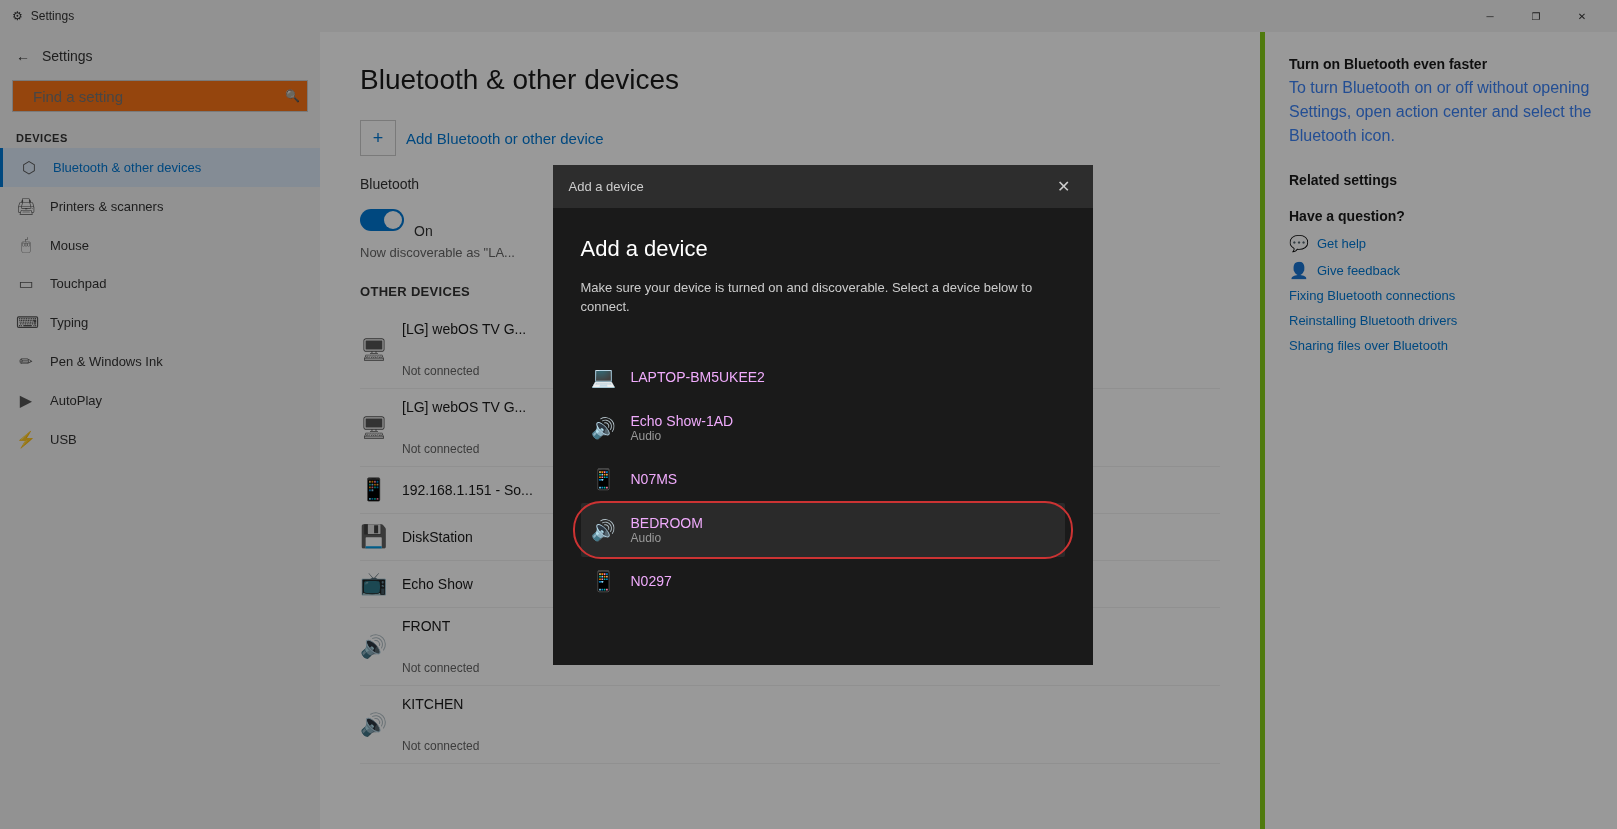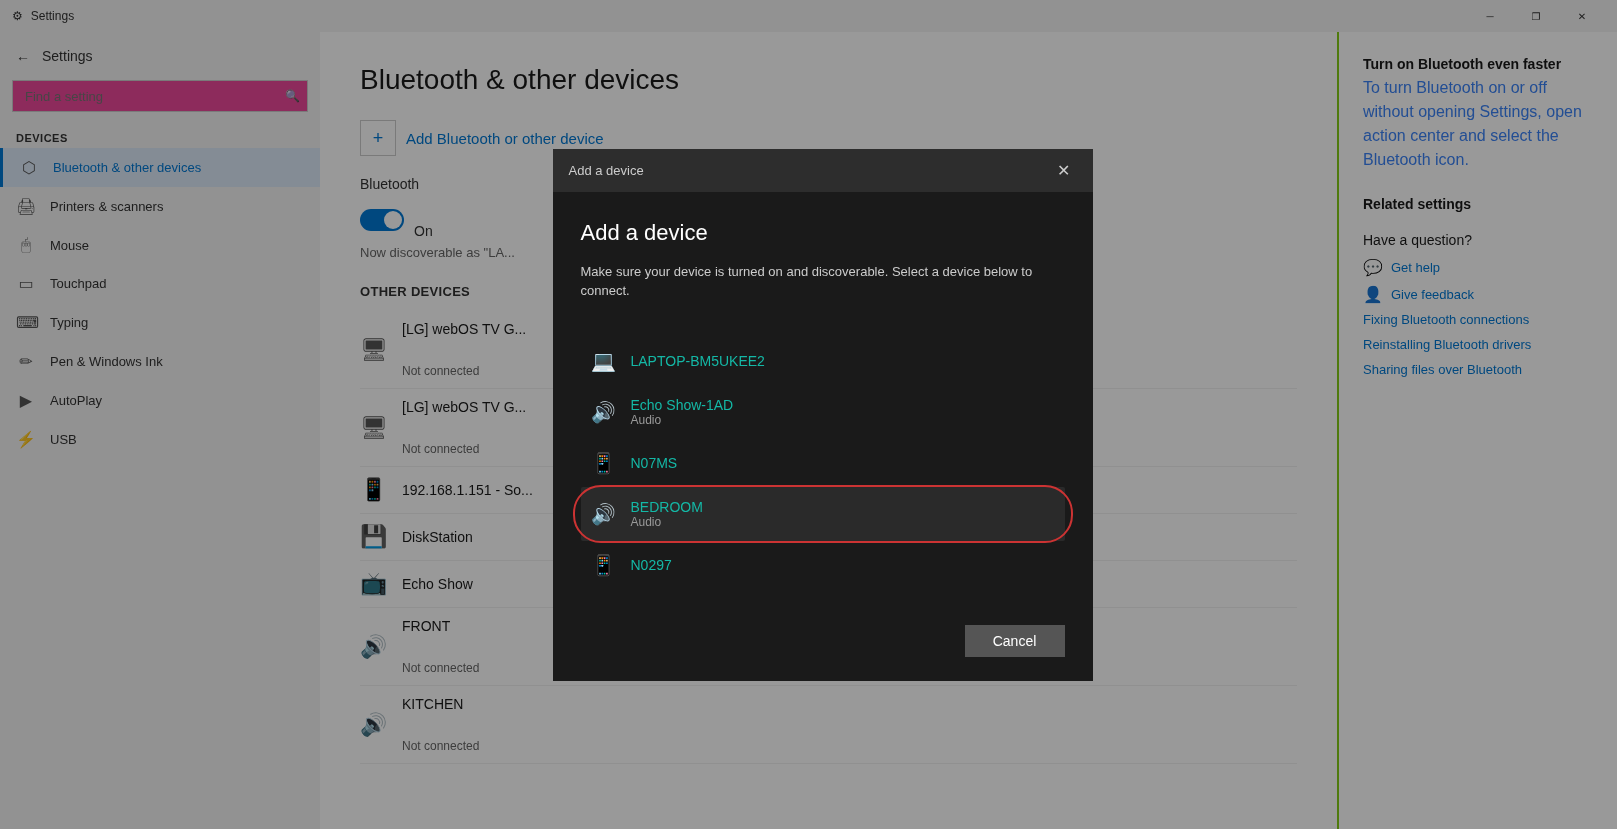--- a/index.html
+++ b/index.html
@@ -35,23 +35,23 @@
     .sidebar-back { font-size: 14px; color: #333; }
     .sidebar-title { font-size: 14px; font-weight: 400; color: #333; }
     .sidebar-search {
       margin: 0 12px 12px;
       position: relative;
     }
     .sidebar-search input {
       width: 100%;
       height: 32px;
       border: 1px solid #ccc;
-      background: #ec4899;
-      padding: 0 32px 0 12px;
-      font-size: 13px;
+      background: #f97316;
+      padding: 0 32px 0 20px;
+      font-size: 15px;
       color: #333;
       outline: none;
     }
     .sidebar-search-icon { position: absolute; right: 8px; top: 50%; transform: translateY(-50%); font-size: 12px; color: #666; }
     .sidebar-section-label { font-size: 11px; font-weight: 600; color: #333; padding: 8px 16px 4px; text-transform: uppercase; letter-spacing: 0.5px; }
     .nav-item {
       display: flex; align-items: center; gap: 14px;
       padding: 10px 16px;
       cursor: pointer;
       font-size: 13px;
@@ -103,26 +103,26 @@
 
     .section-title { font-size: 13px; font-weight: 600; color: #333; text-transform: uppercase; margin-bottom: 12px; letter-spacing: 0.3px; }
 
     .device-item { display: flex; align-items: center; gap: 14px; padding: 10px 0; border-bottom: 1px solid #f0f0f0; }
     .device-icon { font-size: 22px; color: #555; width: 28px; text-align: center; flex-shrink: 0; }
     .device-info { display: flex; flex-direction: column; gap: 27px; }
     .device-name { font-size: 14px; color: #1a1a1a; }
     .device-status { font-size: 12px; color: #666; }
 
     
-    .right-panel { width: 280px; background: white; padding: 24px 24px; border-left: 2px solid #84cc16; flex-shrink: 0; overflow-y: auto; }
+    .right-panel { width: 357px; background: white; padding: 24px 24px; border-left: 5px solid #84cc16; flex-shrink: 0; overflow-y: auto; }
     .right-section-title { font-size: 14px; font-weight: 600; color: #1a1a1a; margin-bottom: 4px; }
     .right-desc { font-size: 16px; color: #3b82f6; margin-bottom: 24px; line-height: 1.5; }
     .related-label { font-size: 14px; font-weight: 600; color: #1a1a1a; margin-bottom: 10px; }
     .related-link { display: block; font-size: 13px; color: #0078d4; margin-bottom: 10px; cursor: pointer; text-decoration: none; }
-    .question-label { font-size: 14px; font-weight: 400; color: #1a1a1a; margin-bottom: 10px; margin-top: 20px; }
+    .question-label { font-size: 14px; font-weight: 700; color: #1a1a1a; margin-bottom: 10px; margin-top: 20px; }
     .help-item { display: flex; align-items: center; gap: 8px; margin-bottom: 8px; cursor: pointer; }
     .help-icon { font-size: 16px; color: #555; }
     .help-link { font-size: 13px; color: #0078d4; }
 
     
     .modal-overlay {
       position: fixed;
       top: 0; left: 0; right: 0; bottom: 0;
       background: rgba(0,0,0,0.4);
       display: flex;
@@ -155,21 +155,21 @@
     .modal-device-list { flex: 1; }
     .modal-device-item {
       display: flex; align-items: center; gap: 14px;
       padding: 12px 10px;
       cursor: pointer;
       border-radius: 2px;
       position: relative;
     }
     .modal-device-item.highlighted { background: #2a2a2a; }
     .modal-device-icon { font-size: 20px; color: #bbb; width: 26px; text-align: center; flex-shrink: 0; }
-    .modal-device-info .name { font-size: 14px; color: #14b8a6; }
+    .modal-device-info .name { font-size: 14px; color: #f0abfc; }
     .modal-device-info .sub { font-size: 12px; color: #999; }
 
     
     .bedroom-highlight {
       position: absolute;
       left: -8px; right: -8px; top: -2px; bottom: -2px;
       border: 2.5px solid #cc3333;
       border-radius: 28px;
       pointer-events: none;
     }
@@ -391,17 +391,14 @@
           <div class="modal-device-item" style="position: relative;">
 
     <span class="modal-device-icon">📱</span>
     <div class="modal-device-info">
       <div class="name">N0297</div>
 
     </div>
   </div>
         </div>
     </div>
-    <div class="modal-footer">
-      <button class="cancel-btn">Cancel</button>
-    </div>
   </div>
 </div>
 
 </body></html>

